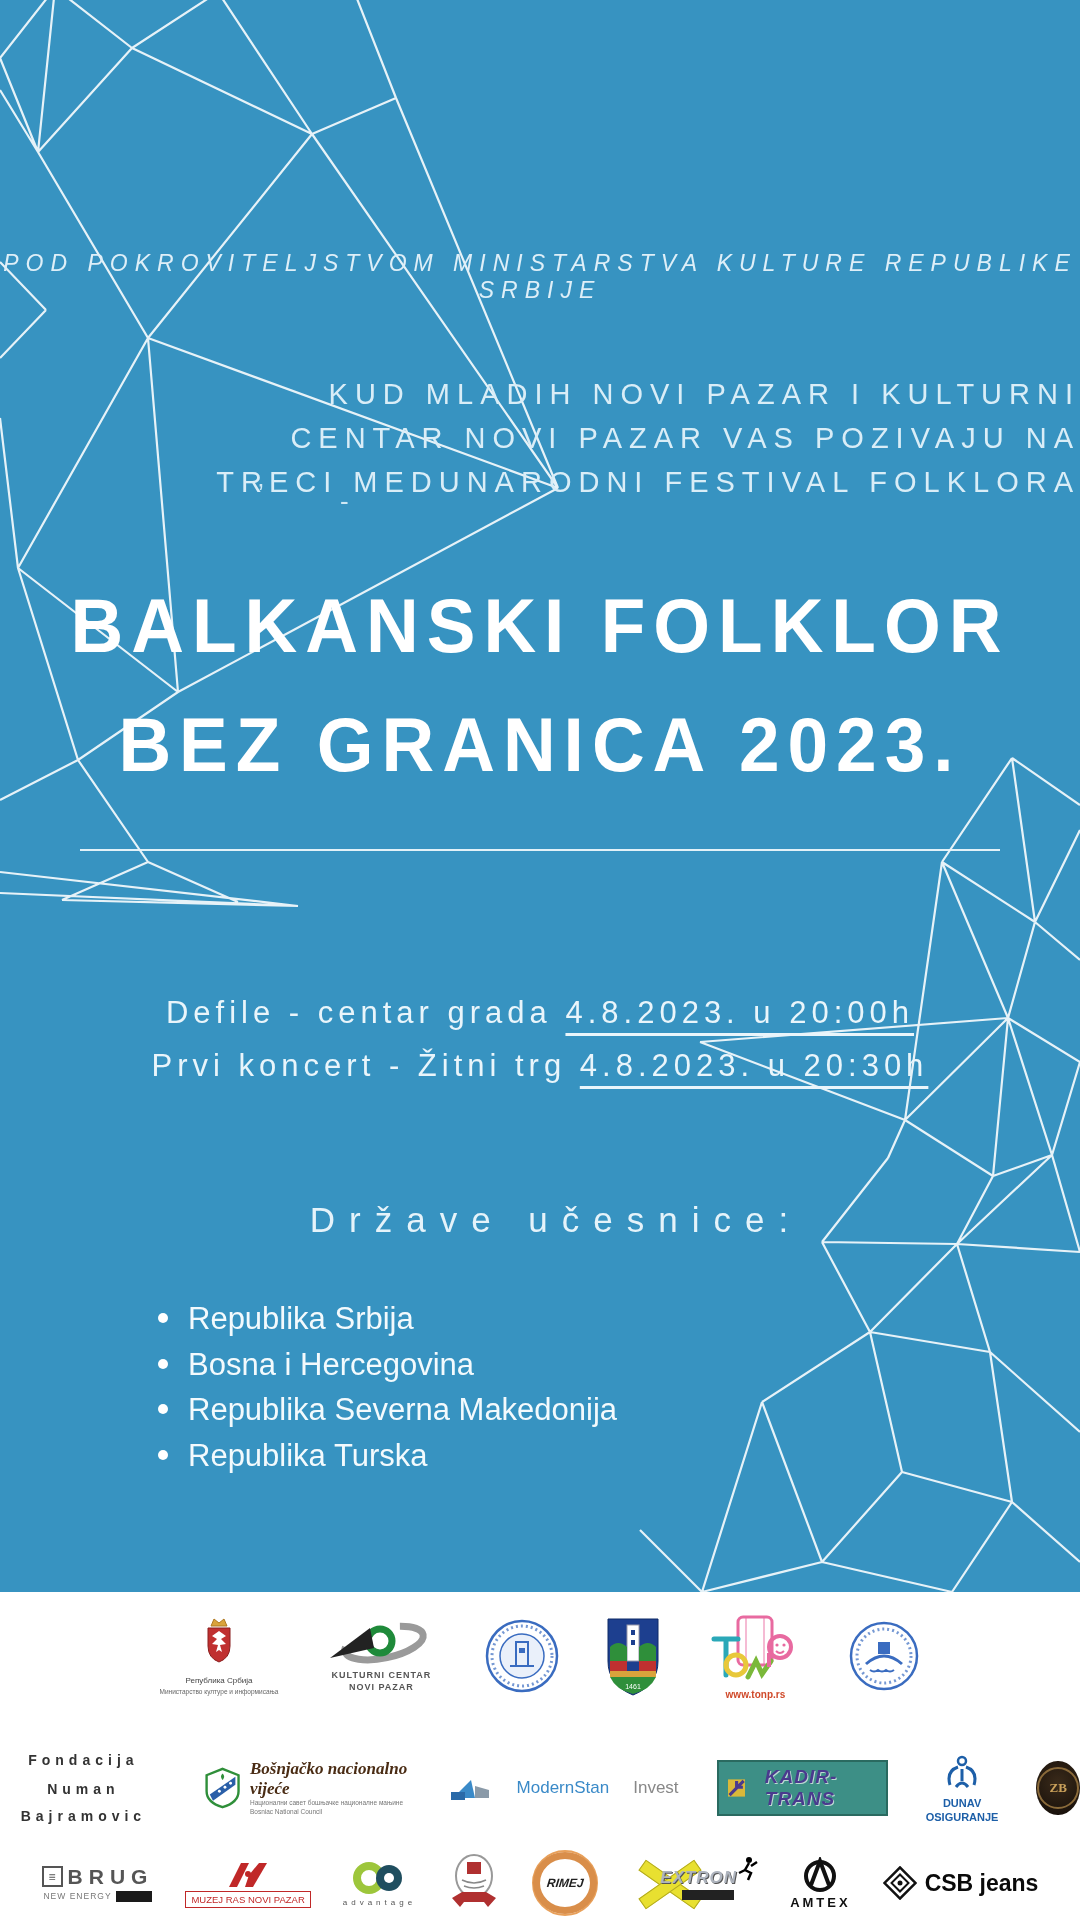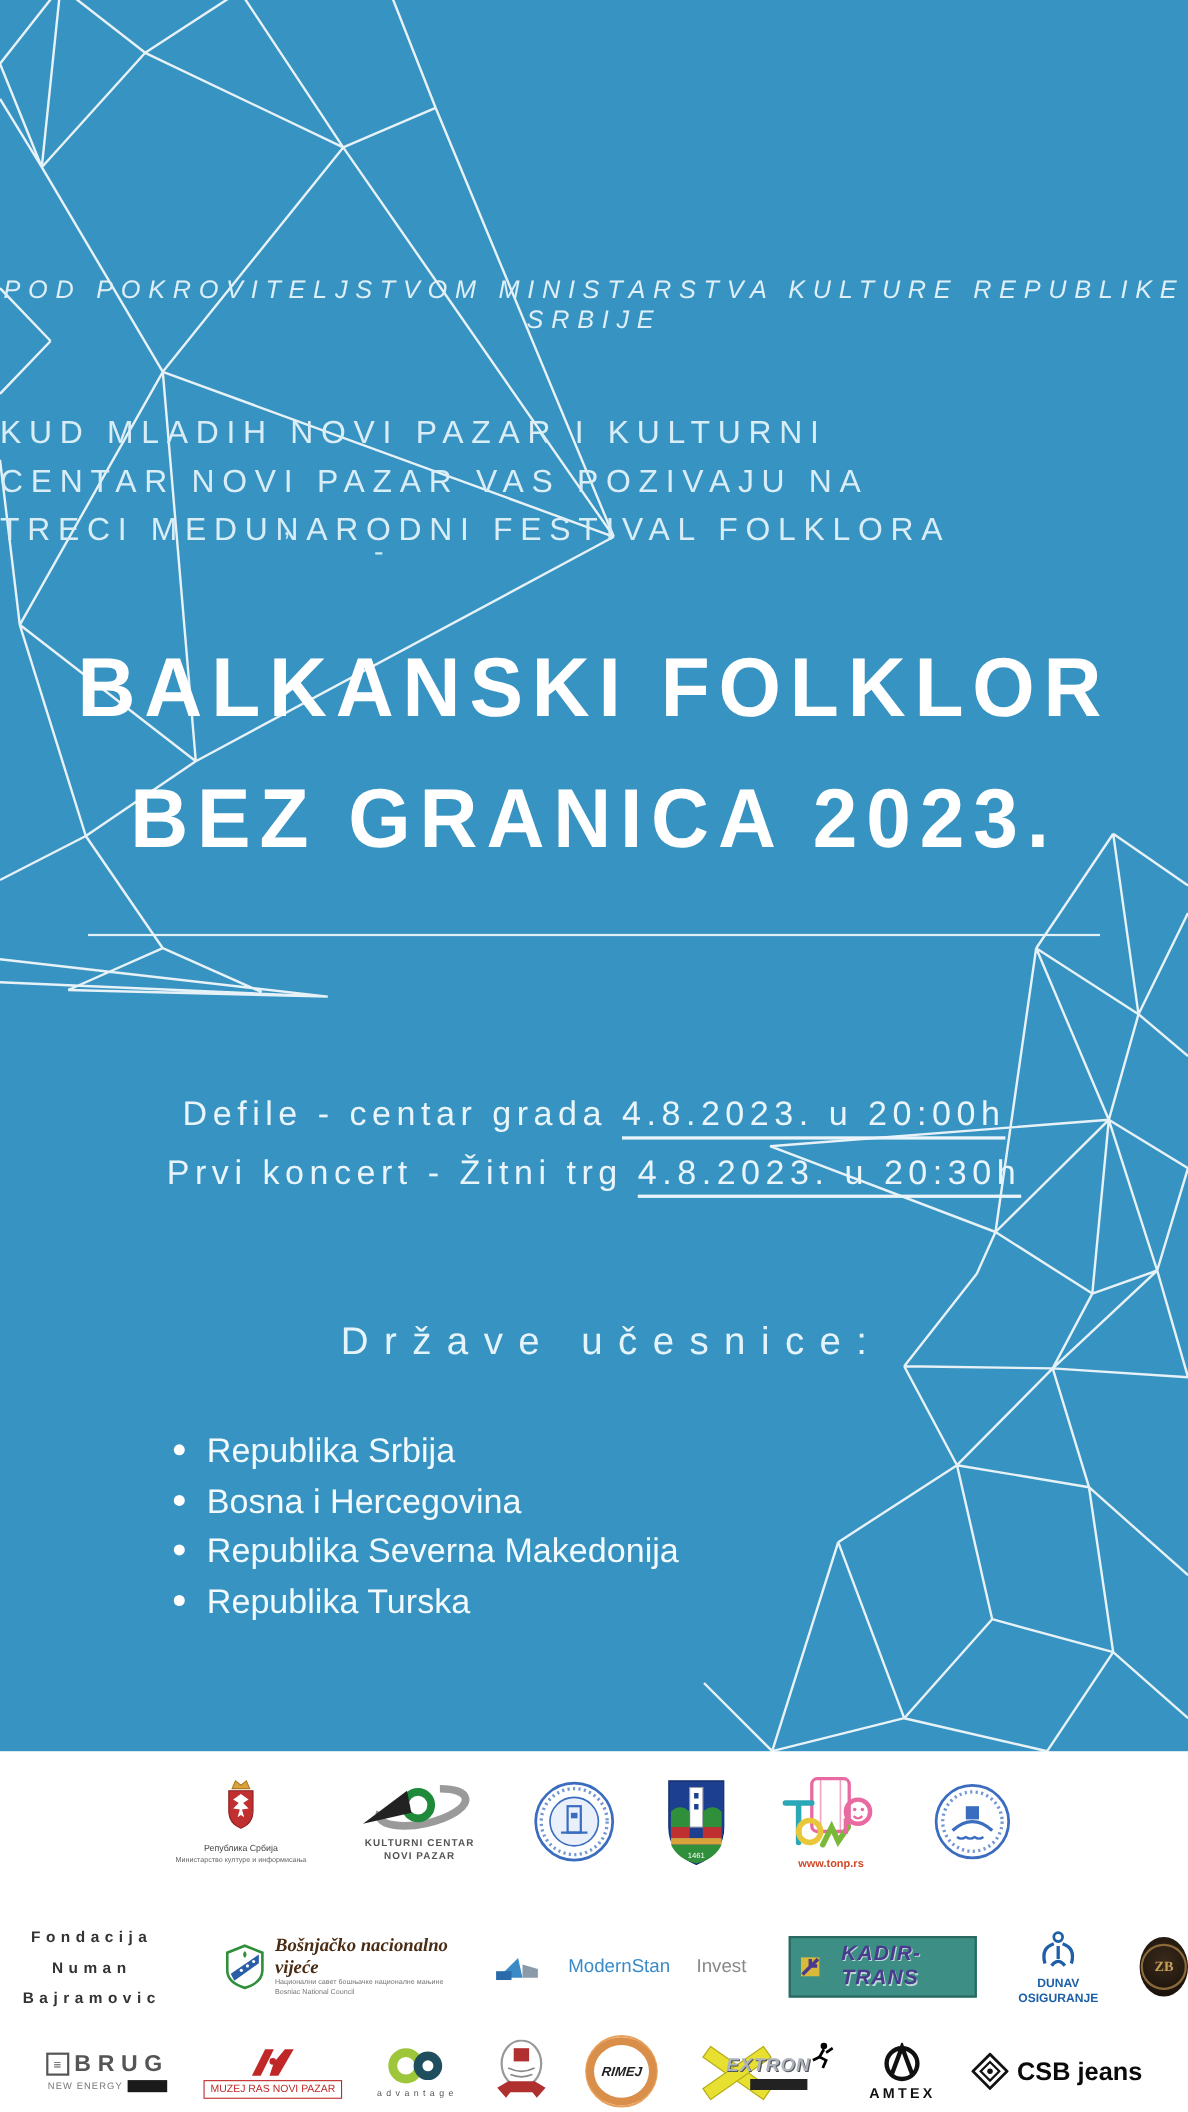--- a/index.html
+++ b/index.html
@@ -4,21 +4,21 @@
 <style>
   html,body{margin:0;padding:0;background:#222;}
   #poster{position:relative;width:1080px;height:1920px;margin:0 auto;overflow:hidden;
           background:#3793C1;font-family:"Liberation Sans",sans-serif;}
   .abs{position:absolute;}
   svg.mesh{position:absolute;pointer-events:none;}
   .mesh path{fill:none;stroke:rgba(255,255,255,0.88);stroke-width:2.2;stroke-linejoin:round;}
 
   .patronage{top:250px;left:0;width:100%;text-align:center;color:#DEEFF8;
     font-size:23px;font-style:italic;font-weight:300;letter-spacing:7px;}
-  .invitation{top:372px;left:0;width:100%;text-align:left;color:#D9EDF7;
+  .invitation{top:372px;left:0;width:100%;text-align:right;color:#D9EDF7;
     font-size:29px;font-weight:300;letter-spacing:7px;line-height:44px;}
   .stray{color:#CFE8F4;font-size:26px;font-weight:300;}
   .title{top:570px;left:0;width:100%;text-align:center;color:#FFFFFF;
     font-size:73px;font-weight:800;letter-spacing:8px;line-height:115px;
     transform:scaleY(1.04);}
   .divider{top:849px;left:80px;width:920px;height:2px;background:#EAF6FB;opacity:.95;}
   .schedule{top:986px;left:0;width:100%;text-align:center;color:#E9F5FB;
     font-size:31px;font-weight:400;letter-spacing:5px;line-height:53px;}
   .schedule .dt{text-decoration:underline;text-underline-offset:10px;text-decoration-thickness:2.5px;}
   .part-heading{top:1200px;left:0;width:100%;text-align:center;color:#E5F3FA;

